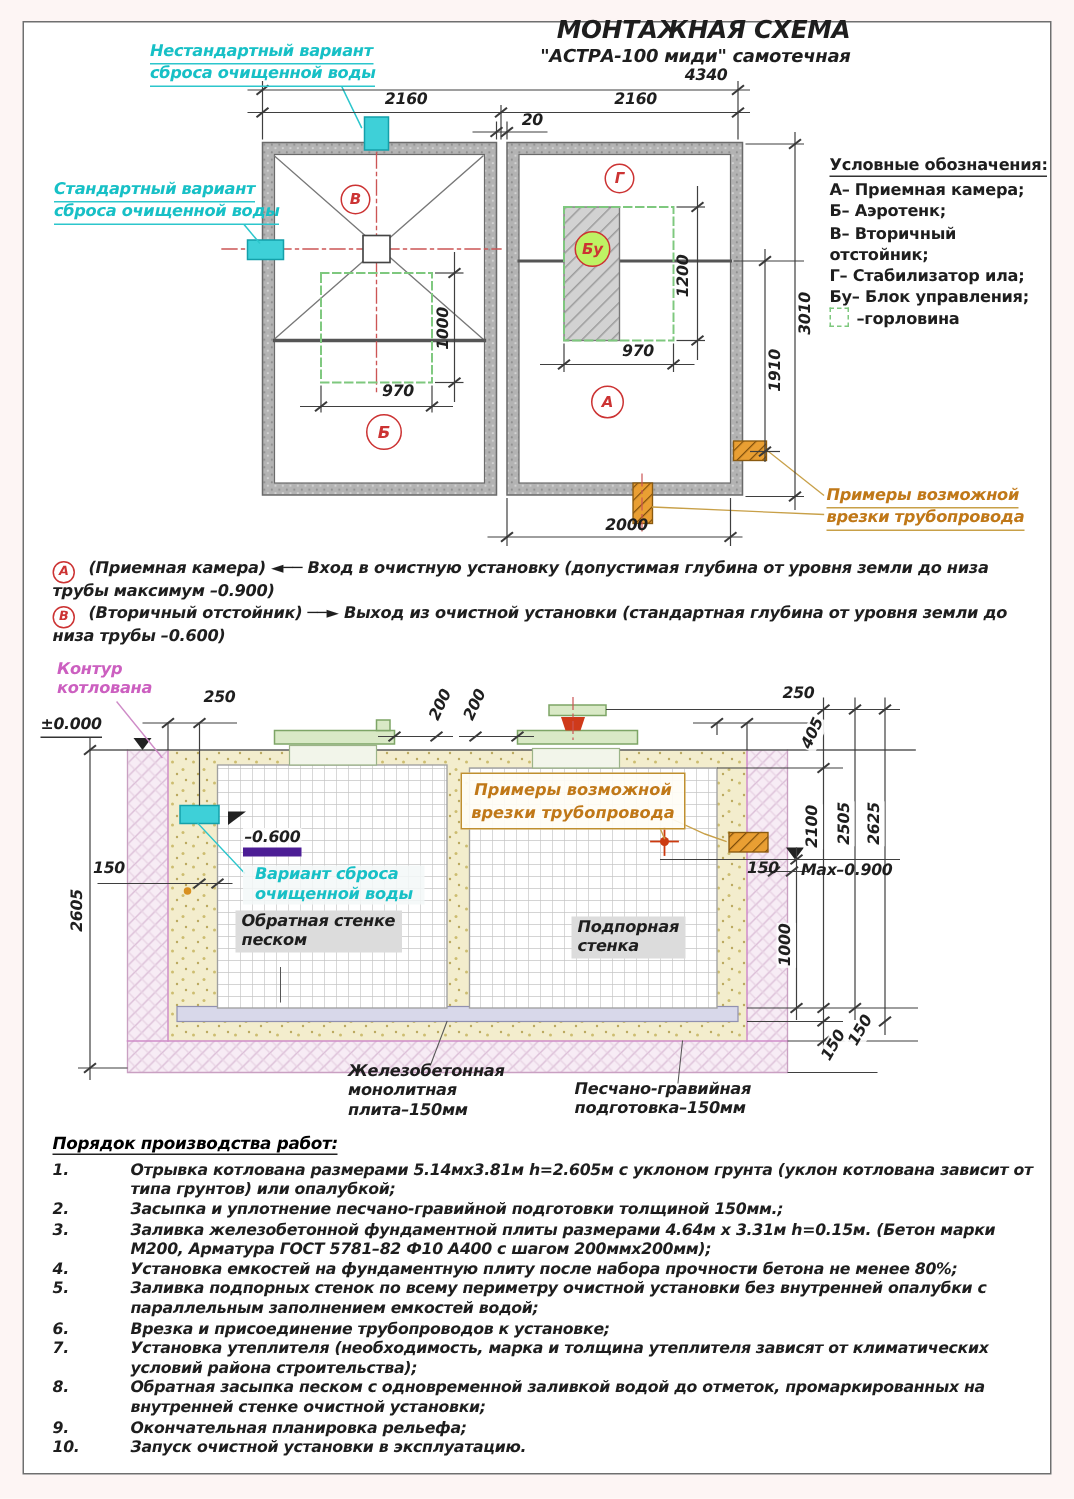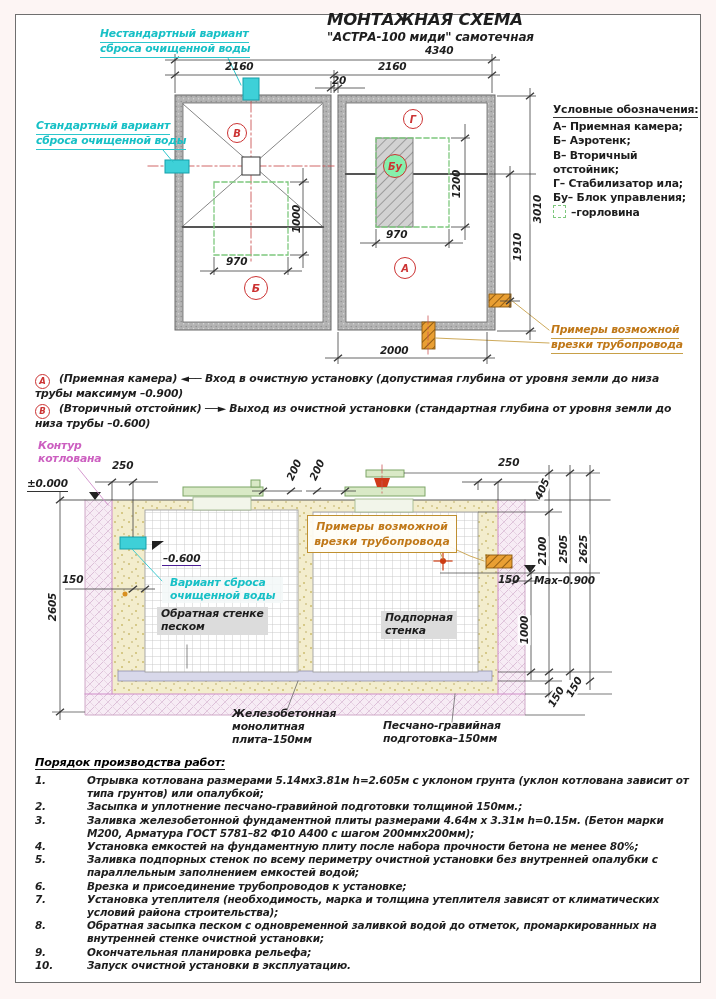--- a/index.html
+++ b/index.html
@@ -2,21 +2,21 @@
 <html><head>
 <meta charset="utf-8">
 <style>
   html,body{margin:0;padding:0;}
   body{background:#fdf5f4; font-family:"DejaVu Sans", sans-serif;}
   #page{position:relative;width:716px;height:999px;background:#fdf5f4;overflow:hidden;}
   #frame{position:absolute;left:15px;top:14px;width:684px;height:967px;background:#ffffff;border:1.5px solid #6f6f6f;}
   svg{position:absolute;left:0;top:0;}
   .t{position:absolute;font-style:italic;font-weight:bold;color:#1e1e1e;white-space:nowrap;letter-spacing:-0.2px;line-height:1.2;}
   .dim{font-size:10.5px;}
-  .ctr{text-align:left;}
+  .ctr{text-align:right;}
   .rot{transform:translate(-50%,-50%) rotate(-90deg);}
   .rot65{transform:translate(-50%,-50%) rotate(-65deg);}
   .rot60{transform:translate(-50%,-50%) rotate(-60deg);}
   .cyan{color:#17c0c6;}
   .cyan .ln{display:block;border-bottom:1px solid #2cc6cc;padding-bottom:1px;width:max-content;font-size:10.8px;}
   .magenta{color:#cc5fc0;font-size:10.8px;}
   .orange{color:#c07818;}
   .orange .ln{display:block;border-bottom:1px solid #c8a048;padding-bottom:1px;width:max-content;font-size:10.8px;}
   .mk{position:absolute;border:1.3px solid #cc3333;color:#cc3333;border-radius:50%;display:flex;align-items:center;justify-content:center;font-style:italic;font-weight:bold;background:transparent;box-sizing:border-box;}
   .graybox{background:#dcdcdc;padding:1px 4px;font-size:10.8px;}
@@ -295,21 +295,21 @@
   <div class="t dim rot" style="left:296px;top:219px;">1000</div>
   <div class="t dim rot" style="left:456px;top:184px;">1200</div>
   <div class="t dim ctr" style="left:386px;top:228px;width:50px;">970</div>
   <div class="t dim rot bgw" style="left:537px;top:209px;">3010</div>
   <div class="t dim rot bgw" style="left:517px;top:247px;">1910</div>
   <div class="t dim ctr" style="left:380px;top:344px;width:52px;">2000</div>
 
   <div class="mk" style="left:227px;top:123px;width:20px;height:20px;font-size:10px;">В</div>
   <div class="mk" style="left:244px;top:276px;width:24px;height:24px;font-size:11px;">Б</div>
   <div class="mk" style="left:403px;top:109px;width:20px;height:20px;font-size:10px;">Г</div>
-  <div class="mk" style="left:383px;top:154px;width:24px;height:24px;font-size:10px;background:#86efac;">Бу</div>
+  <div class="mk" style="left:383px;top:154px;width:24px;height:24px;font-size:10px;background:#bef264;">Бу</div>
   <div class="mk" style="left:394px;top:257px;width:22px;height:22px;font-size:10px;">А</div>
 
   <div class="t orange" style="left:551px;top:324px;">
     <span class="ln">Примеры возможной</span>
     <span class="ln">врезки трубопровода</span>
   </div>
 
   <div class="legend">
     <div class="hd">Условные обозначения:</div>
     <div>А– Приемная камера;</div>
@@ -342,21 +342,21 @@
   <div class="t dim rot bgw" style="left:542px;top:551px;">2100</div>
   <div class="t dim rot bgw" style="left:563px;top:549px;">2505</div>
   <div class="t dim rot bgw" style="left:583px;top:549px;">2625</div>
   <div class="t dim" style="left:498px;top:573px;">150</div>
   <div class="t dim" style="left:534px;top:574px;">Max–0.900</div>
   <div class="t dim rot bgw" style="left:524px;top:630px;">1000</div>
   <div class="t dim rot60 bgw" style="left:556px;top:697px;">150</div>
   <div class="t dim rot60 bgw" style="left:574px;top:687px;">150</div>
   <div class="t dim rot" style="left:52px;top:607px;">2605</div>
   <div class="t dim" style="left:62px;top:573px;">150</div>
-  <div class="t dim bgw" style="left:162px;top:552px;border-bottom:1px solid #4c1d95;">–0.600</div>
+  <div class="t dim bgw" style="left:162px;top:552px;border-bottom:6px solid #4c1d95;">–0.600</div>
 
   <div class="t cyan" style="left:162px;top:577px;background:rgba(243,248,248,0.85);padding:0 8px;font-size:10.8px;">
     <span style="display:block">Вариант сброса</span>
     <span style="display:block">очищенной воды</span>
   </div>
 
   <div class="sbox" style="left:307px;top:515px;width:140px;">
     <span style="display:block">Примеры возможной</span>
     <span style="display:block">врезки трубопровода</span>
   </div>

